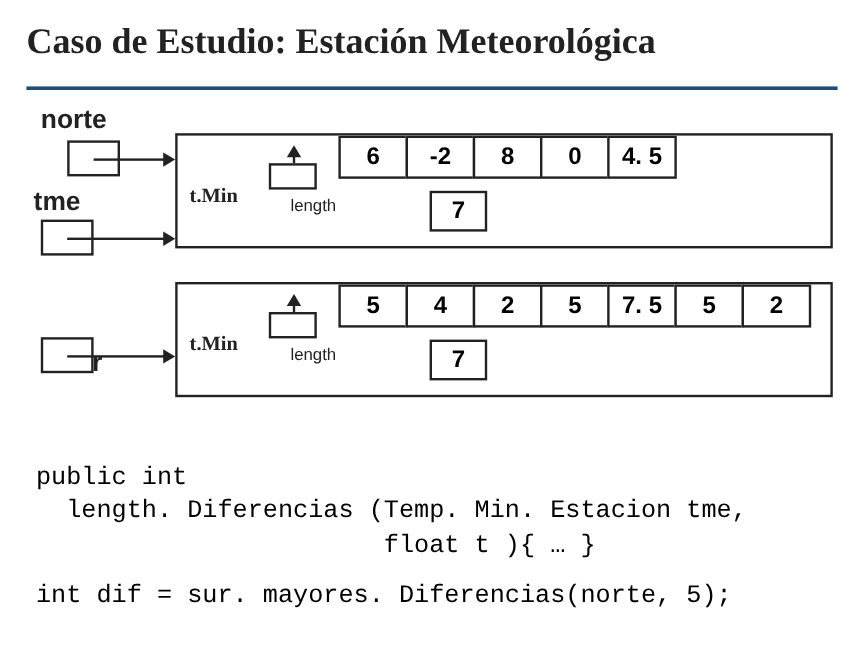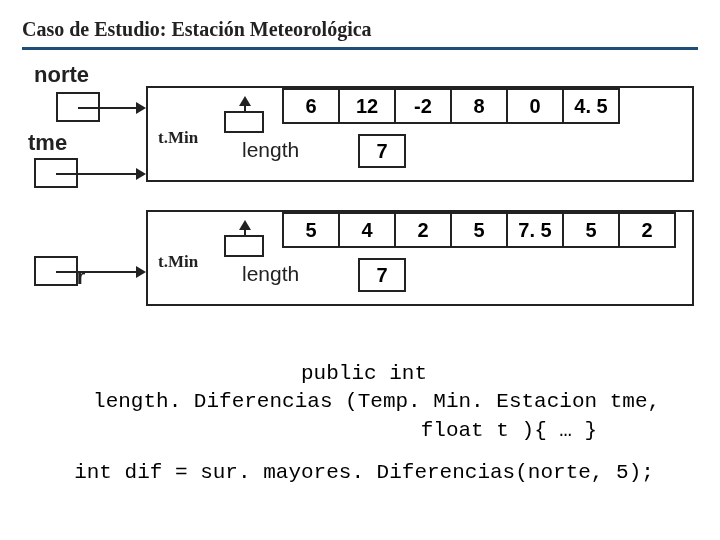--- a/index.html
+++ b/index.html
@@ -6,25 +6,25 @@
   body {
     margin: 0;
     width: 720px;
     height: 540px;
     font-family: Georgia, 'Times New Roman', serif;
     background: #fff;
     position: relative;
     padding: 18px 22px;
   }
   .title {
-    font-size: 20px;
+    font-size: 30px;
     font-weight: bold;
     color: #222;
     border-bottom: 3px solid #1f4e79;
-    padding-bottom: 6px;
+    padding-bottom: 20px;
     margin-bottom: 12px;
   }
   .label-norte {
     font-family: Arial, sans-serif;
     font-size: 22px;
     font-weight: bold;
     color: #222;
     margin-left: 12px;
     margin-bottom: 4px;
   }
@@ -88,21 +88,21 @@
     justify-content: center;
     font-family: Arial, sans-serif;
     font-size: 20px;
     font-weight: bold;
     background: #fff;
   }
   .cell:first-child { margin-left: 0; }
   .length-label {
     position: absolute;
     font-family: Arial, sans-serif;
-    font-size: 21px;
+    font-size: 14px;
     color: #222;
     text-align: center;
   }
   .length-box {
     position: absolute;
     width: 48px;
     height: 34px;
     border: 2px solid #222;
     display: flex;
     align-items: center;
@@ -132,21 +132,20 @@
     border-left: 6px solid transparent;
     border-right: 6px solid transparent;
   }
   .code-area {
     font-family: "Courier New", monospace;
     font-size: 21px;
     line-height: 1.35;
     margin-top: 8px;
     margin-left: 8px;
     color: #000;
-    text-align: center;
   }
 </style>
 </head>
 <body>
 
 <div class="title">Caso de Estudio: Estación Meteorológica</div>
 
 <div class="label-norte">norte</div>
 
 <div class="diagram-area">
@@ -159,21 +158,20 @@
   <div class="arrow-h" style="left:28px; top:81px; width:88px;"></div>
 
   <div class="objbox" style="left:118px; top:-6px; width:548px; height:96px;"></div>
   <div class="tmin-field" style="left:130px; top:36px;">t.Min</div>
 
   <div class="tptr" style="left:196px; top:19px;"></div>
   <div class="arrow-up" style="left:216px; top:6px; height:13px;"></div>
 
   <div class="cell-row" style="left:254px; top:-4px;">
     <div class="cell">6</div>
-    <div class="cell">12</div>
     <div class="cell">-2</div>
     <div class="cell">8</div>
     <div class="cell">0</div>
     <div class="cell">4. 5</div>
   </div>
   <div class="length-label" style="left:214px; top:46px;">length</div>
   <div class="length-box" style="left:330px; top:42px;">7</div>
 
   <div class="leftlabel" style="left:23px; top:136px;margin-top:36px;">sur</div>
   <div class="refbox" style="left:6px; top:164px;"></div>

